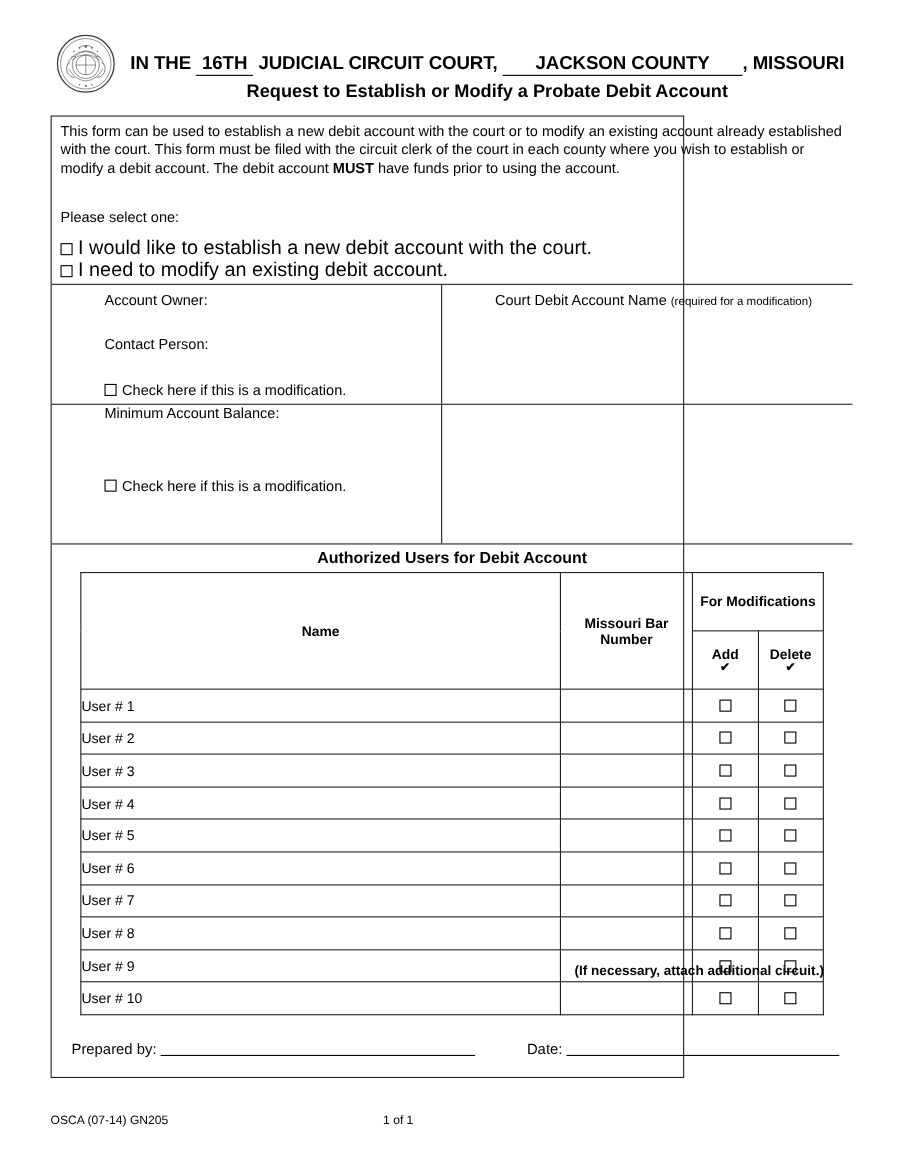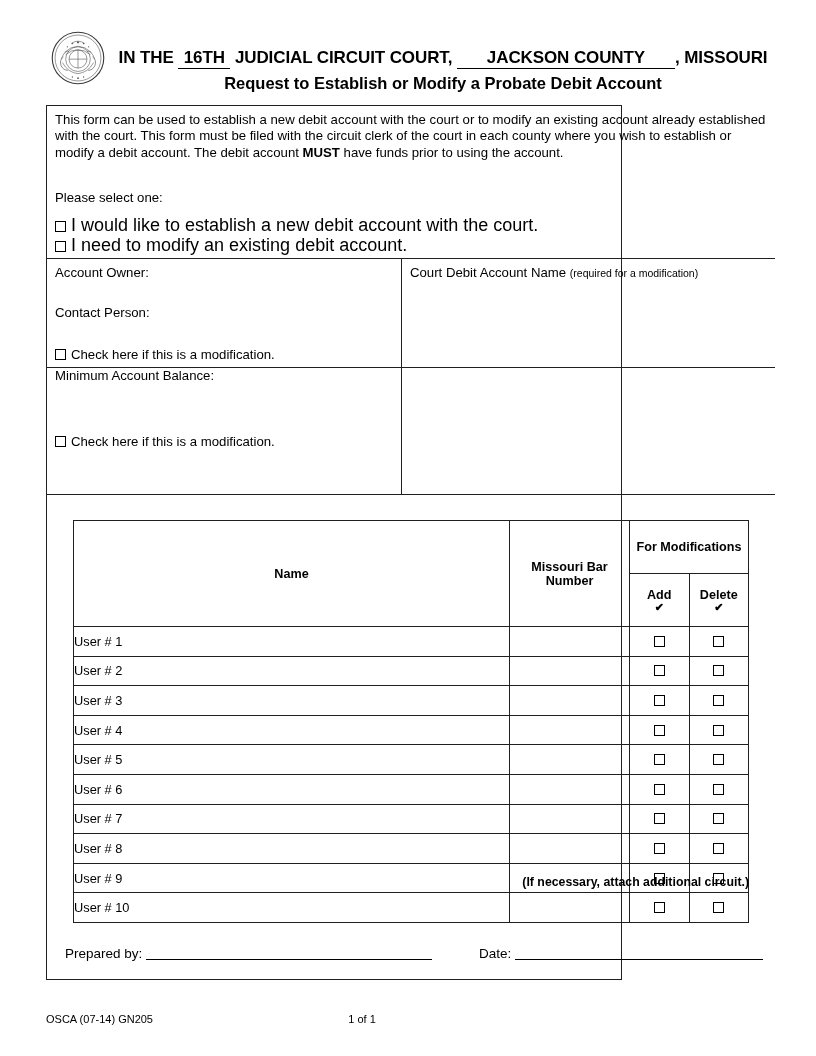--- a/index.html
+++ b/index.html
@@ -145,20 +145,21 @@
   .acct-right {
     position: absolute;
     left: 355px; top: 0;
     width: 373px;
     height: 100%;
   }
   .lbl {
     position: absolute;
     font-size: 13.2px;
     white-space: nowrap;
+    margin-left: 40px;
   }
   .lbl-owner  { left: 8px; top: 6px; }
   .lbl-contact{ left: 8px; top: 46px; }
   .lbl-modchk { left: 8px; top: 88px; }
   .lbl-cdan   { left: 8px; top: 6px; }
   .small-note {
     font-size: 10.5px;
     font-weight: normal;
   }
 
@@ -369,20 +370,21 @@
     <div class="min-block">
       <div class="min-left">
         <div class="lbl lbl-minbal">Minimum Account Balance:</div>
         <div class="lbl lbl-minchk">
           <span class="cbox"></span><span>Check here if this is a modification.</span>
         </div>
       </div>
       <div class="min-right"></div>
     </div>
 
+    <div class="auth-title">Authorized Users for Debit Account</div>
 
     <table class="users-table">
       <thead>
         <tr>
           <th class="col-name" rowspan="2">Name</th>
           <th class="col-bar" rowspan="2">
             <div>Missouri Bar</div>
             <div>Number</div>
           </th>
           <th class="th-modhead" colspan="2">For Modifications</th>

